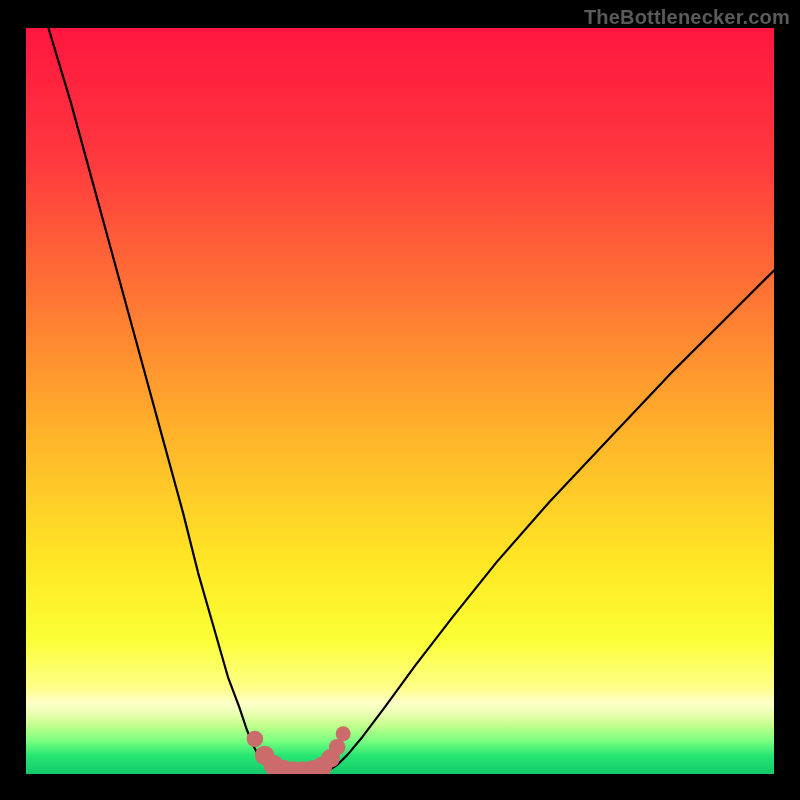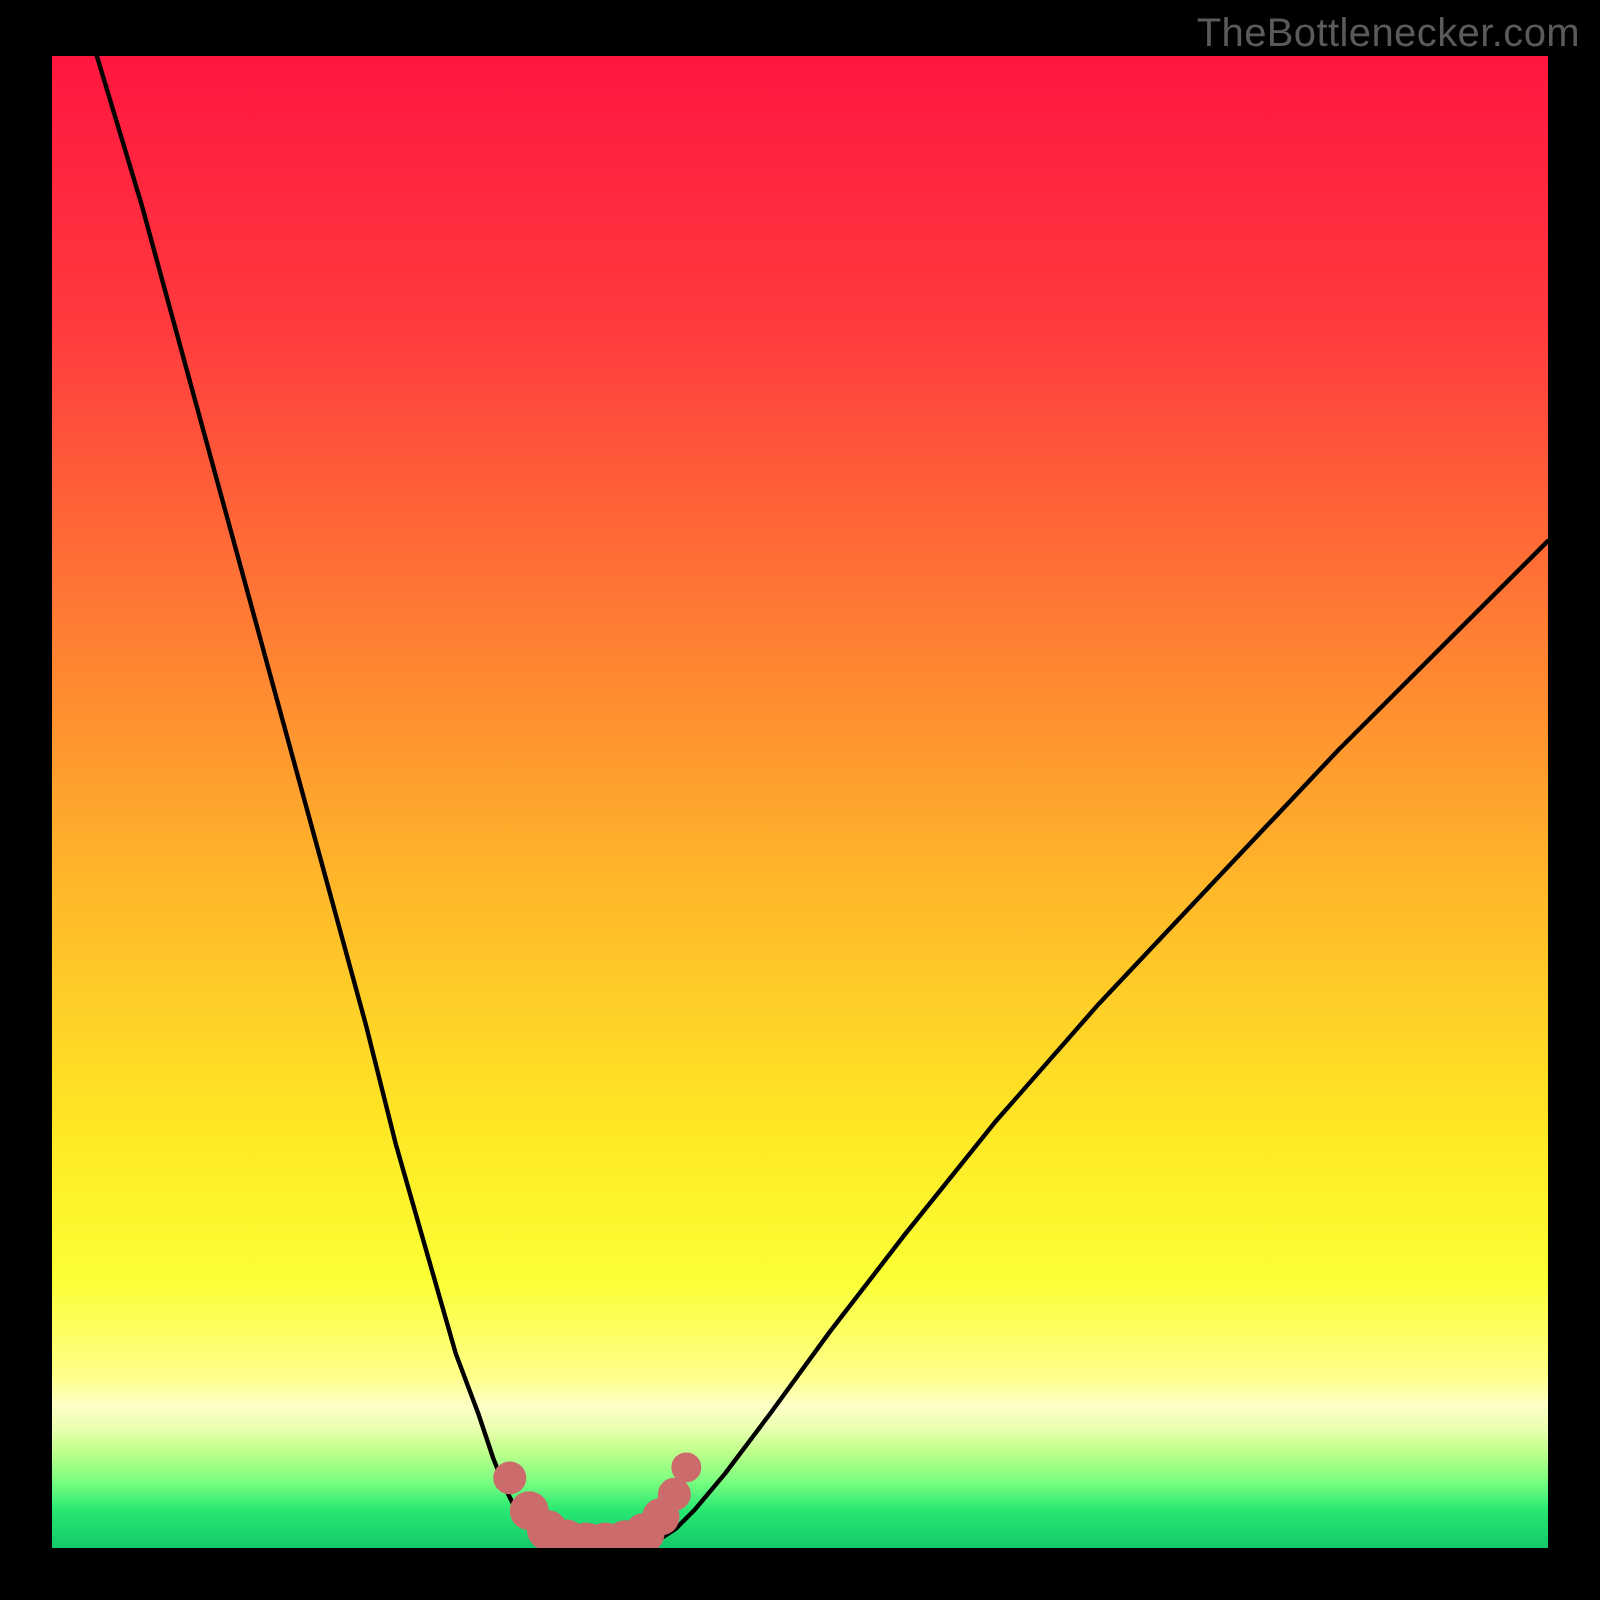--- a/index.html
+++ b/index.html
@@ -14,21 +14,21 @@
   .plot-area {
     position: absolute;
     overflow: hidden;
   }
   .gradient-bg {
     position: absolute;
     inset: 0;
   }
   .watermark {
     position: absolute;
-    font-weight: 400;
+    font-weight: 700;
     letter-spacing: 0.2px;
   }
   svg.curve-layer {
     position: absolute;
     inset: 0;
     width: 100%;
     height: 100%;
   }
 </style>
 </head>

